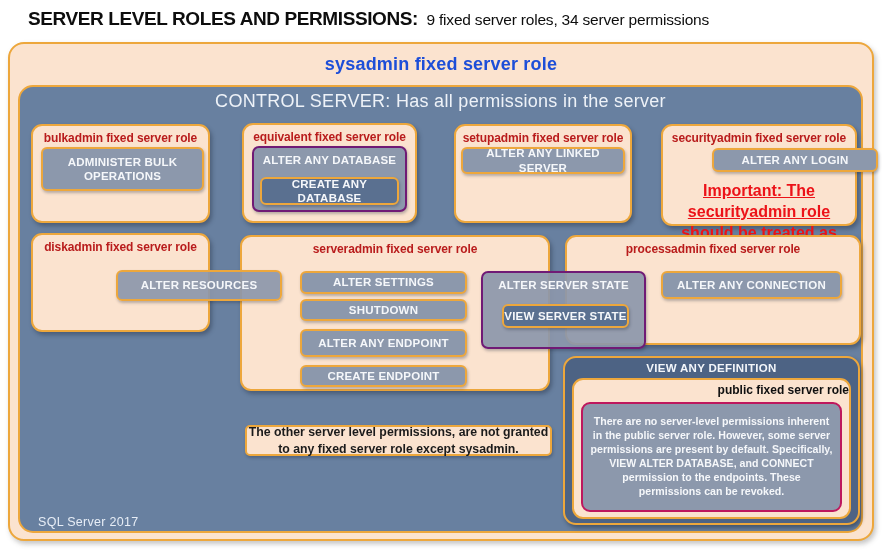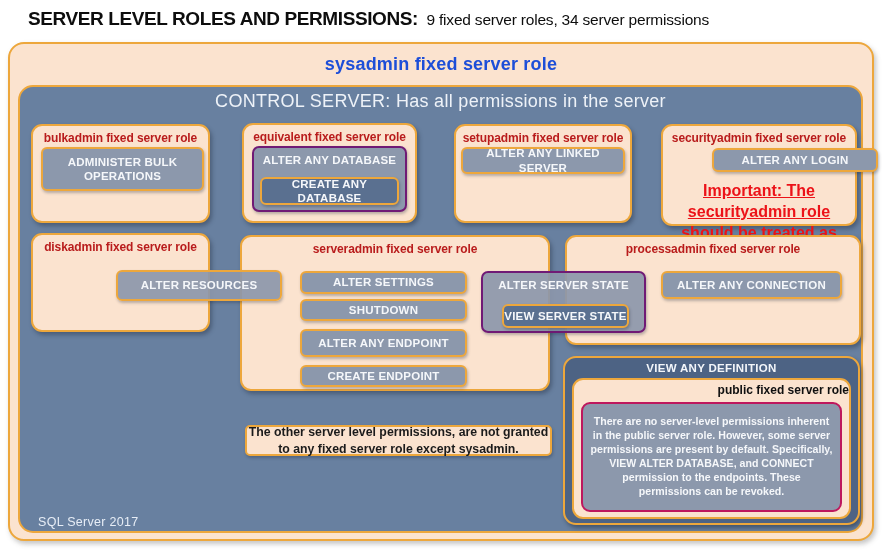--- a/index.html
+++ b/index.html
@@ -161,21 +161,21 @@
         <div class="perm" style="left:58px; top:62px; width:167px; height:22px;">SHUTDOWN</div>
         <div class="perm" style="left:58px; top:92px; width:167px; height:28px;">ALTER ANY ENDPOINT</div>
         <div class="perm" style="left:58px; top:128px; width:167px; height:22px;">CREATE ENDPOINT</div>
       </div>
 
       <div class="role-box" style="left:545px; top:148px; width:296px; height:110px;">
         <div class="role-title">processadmin fixed server role</div>
         <div class="perm" style="left:94px; top:34px; width:181px; height:28px;">ALTER ANY CONNECTION</div>
       </div>
 
-      <div class="perm-group straddle" style="left:461px; top:184px; width:165px; height:62px;">
+      <div class="perm-group straddle" style="left:461px; top:184px; width:165px; height:78px;">
         <div class="group-label">ALTER SERVER STATE</div>
         <div class="perm dark" style="left:19px; top:31px; width:127px; height:24px;">VIEW SERVER STATE</div>
       </div>
 
       <div class="footnote-box" style="left:225px; top:338px; width:307px; height:31px;">
         <span>The other server level permissions, are not granted to any fixed server role except sysadmin.</span>
       </div>
 
       <div class="vad-box" style="left:543px; top:269px; width:297px; height:169px;">
         <div class="vad-label">VIEW ANY DEFINITION</div>

